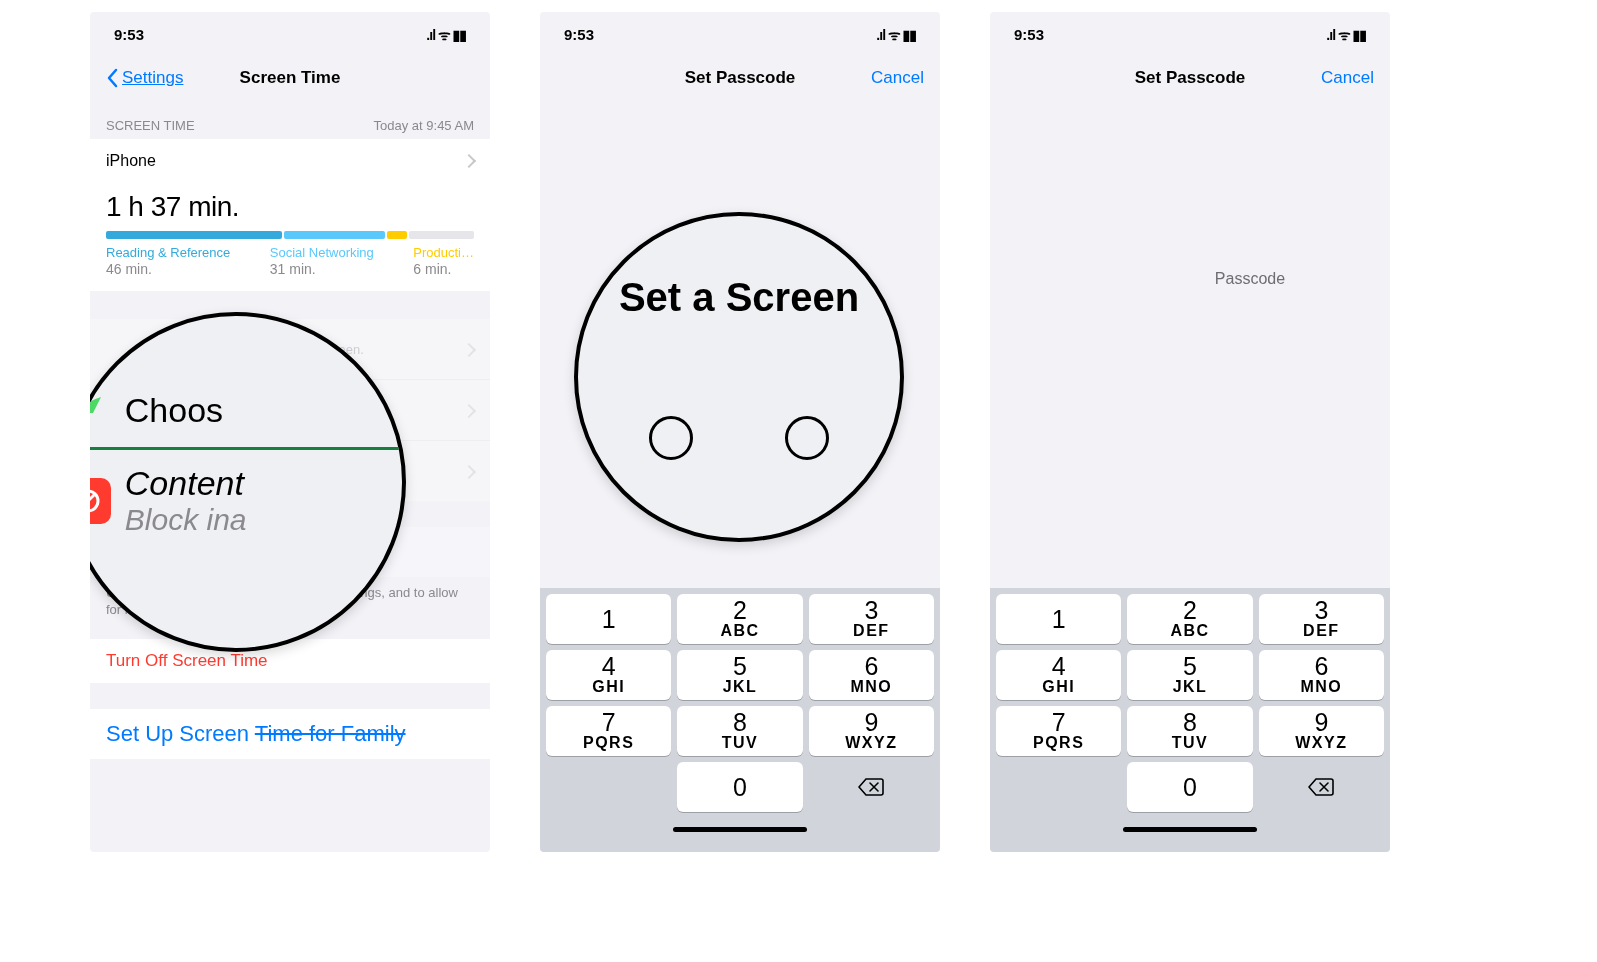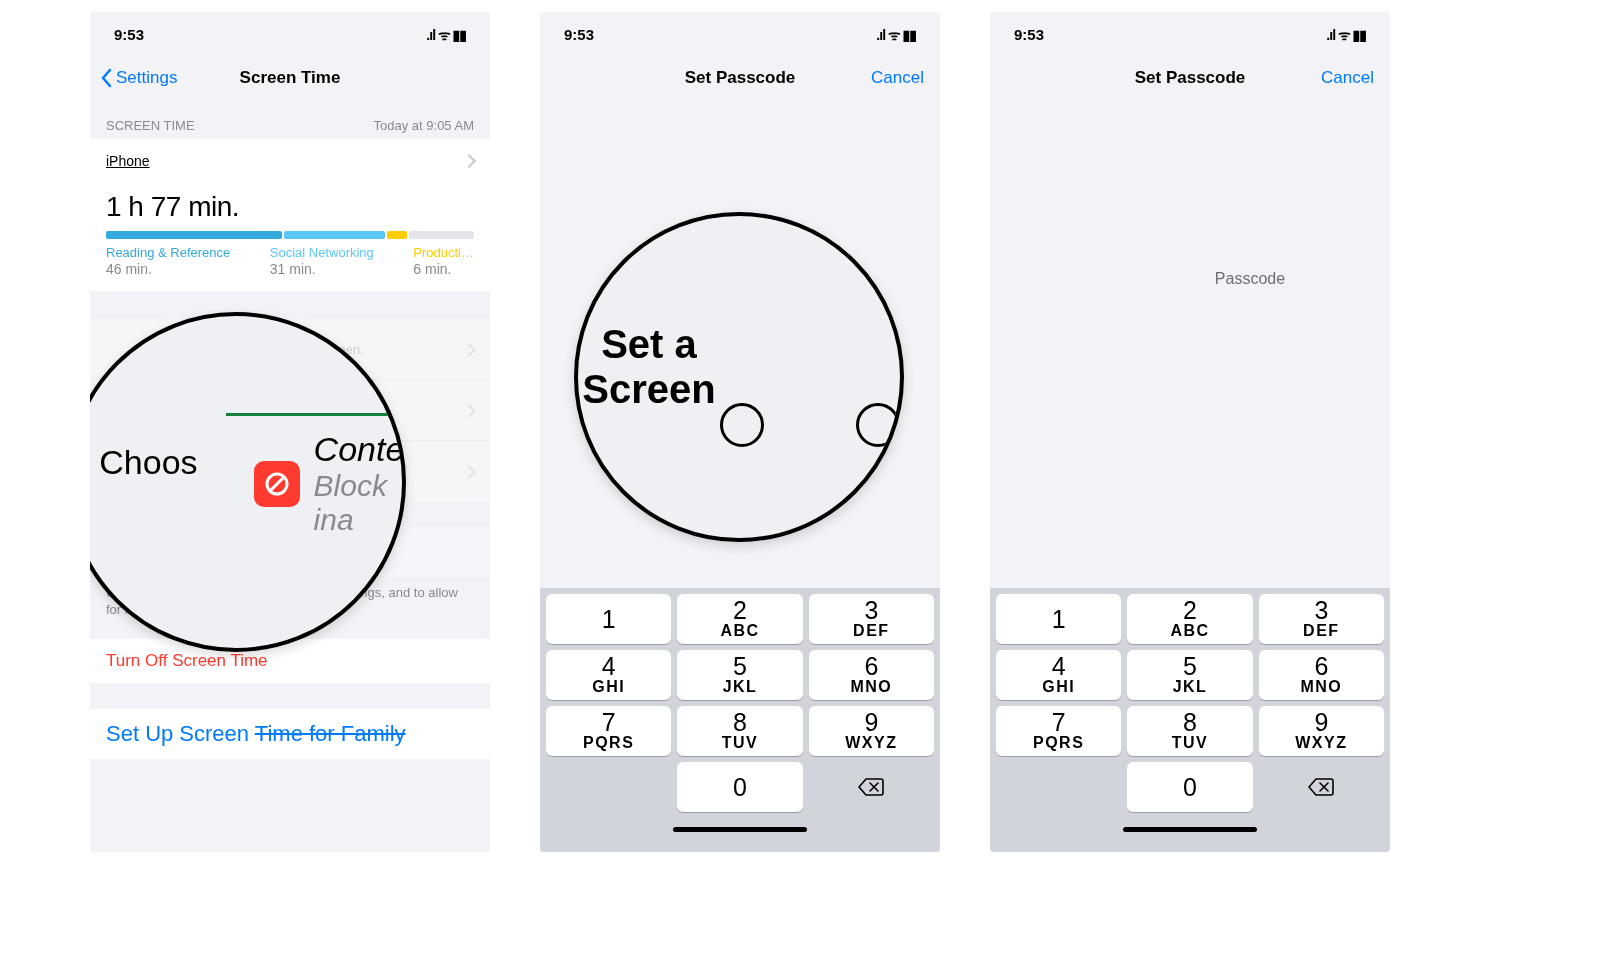--- a/index.html
+++ b/index.html
@@ -4,31 +4,31 @@
 <style>
 * { margin: 0; padding: 0; box-sizing: border-box; font-family: -apple-system, BlinkMacSystemFont, "Helvetica Neue", sans-serif; -webkit-font-smoothing: antialiased; }
 body { background: #fff; width: 1597px; height: 962px; display: flex; gap: 50px; padding: 12px 30px 12px 90px; }
 
 .phone { width: 400px; height: 840px; background: #f2f2f7; position: relative; overflow: hidden; border-radius: 4px; }
 
 .statusbar { height: 44px; display: flex; justify-content: space-between; align-items: center; padding: 0 24px; font-size: 15px; font-weight: 600; color: #000; }
 .statusbar .icons { display: flex; gap: 4px; align-items: center; font-size: 14px; letter-spacing: -1px; }
 
 .navbar { height: 44px; display: flex; align-items: center; justify-content: center; position: relative; padding: 0 10px; }
-.nav-back { position: absolute; left: 10px; color: #007aff; font-size: 17px; display: flex; align-items: center; }
+.nav-back { position: absolute; left: 16px; color: #007aff; font-size: 17px; display: flex; align-items: center; text-decoration: underline; }
 .nav-back svg { width: 12px; height: 20px; margin-right: 4px; }
 .nav-title { font-size: 17px; font-weight: 600; color: #000; }
 .nav-cancel { position: absolute; right: 16px; color: #007aff; font-size: 17px; }
 
 .section-header { padding: 18px 16px 6px; font-size: 13px; color: #8a8a8e; display: flex; justify-content: space-between; }
 
 .cell-group { background: #fff; }
 .cell { padding: 11px 16px; display: flex; align-items: center; position: relative; min-height: 44px; }
 .cell.chevron::after { content: ""; position: absolute; right: 16px; width: 8px; height: 8px; border-right: 2px solid #c7c7cc; border-top: 2px solid #c7c7cc; transform: rotate(45deg); }
-.cell .label { font-size: 14px; color: #000; text-decoration: underline; }
+.cell .label { font-size: 16px; color: #000; }
 .sep { height: 1px; background: #e5e5ea; margin-left: 16px; }
 
 .usage { padding: 8px 16px 14px; }
 .usage-time { font-size: 28px; font-weight: 300; color: #000; margin-bottom: 8px; letter-spacing: -0.5px; }
 .usage-bar { height: 8px; display: flex; gap: 2px; margin-bottom: 6px; }
 .usage-bar .seg { border-radius: 2px; }
 .seg1 { background: #34aadc; flex: 54; }
 .seg2 { background: #5ac8fa; flex: 31; }
 .seg3 { background: #ffcc00; flex: 6; }
 .segrest { background: #e5e5ea; flex: 20; }
@@ -58,21 +58,21 @@
 .key { background: #fff; border-radius: 6px; height: 50px; display: flex; flex-direction: column; align-items: center; justify-content: center; box-shadow: 0 1px 0 rgba(0,0,0,0.25); }
 .key-num { font-size: 25px; font-weight: 400; color: #000; line-height: 1; }
 .key-letters { font-size: 16px; font-weight: 700; color: #000; letter-spacing: 1.5px; margin-top: -1px; }
 .key.blank { background: transparent; box-shadow: none; }
 .key.backspace { background: transparent; box-shadow: none; }
 .key.backspace svg { width: 26px; height: 20px; }
 .homeindicator { height: 34px; display:flex; align-items:center; justify-content:center; }
 .homeindicator .bar { width: 134px; height: 5px; background: #000; border-radius: 3px; }
 
 
-.magnifier { position: absolute; border-radius: 50%; border: 4px solid #000; background: #eff0f3; overflow: hidden; display: flex; align-items: center; justify-content: center; box-shadow: 0 4px 12px rgba(0,0,0,0.15); }
+.magnifier { position: absolute; border-radius: 50%; border: 4px solid #000; background: #eff0f3; overflow: hidden; display: flex; flex-direction: column; align-items: center; justify-content: center; box-shadow: 0 4px 12px rgba(0,0,0,0.15); }
 .mag1 { width: 340px; height: 340px; left: -24px; top: 300px; }
 .mag1 .row { width: 120%; padding: 14px 28px; display:flex; align-items:center; gap: 14px; }
 .mag1 .row + .row { border-top: 3px solid #15803d; font-style: italic; }
 .mag1 .big-title { font-size: 34px; font-weight: 400; color: #000; }
 .mag1 .big-sub { font-size: 30px; color: #8a8a8e; }
 .mag1 .ic { width: 46px; height: 46px; border-radius: 10px; display:flex; align-items:center; justify-content:center; flex-shrink:0; }
 .mag1 .ic.red { background: #ff3b30; }
 .mag1 .ic.green { background: transparent; }
 .mag1 .ic svg { width: 30px; height: 30px; }
 
@@ -97,29 +97,29 @@
       <svg viewBox="0 0 12 20">
           <path d="M10 2 L3 10 L10 18" stroke="#007aff" stroke-width="2.5" fill="none" stroke-linecap="round" stroke-linejoin="round"></path>
         </svg>
       <span>Settings</span>
     </div>
     <span class="nav-title">Screen Time</span>
   </div>
 
   <div class="section-header">
     <span>SCREEN TIME</span>
-    <span>Today at 9:05 AM</span>
+    <span>Today at 9:45 AM</span>
   </div>
 
   <div class="cell-group">
     <div class="cell chevron">
       <span class="label">iPhone</span>
     </div>
     <div class="usage">
-      <div class="usage-time">1 h 77 min.</div>
+      <div class="usage-time">1 h 37 min.</div>
       <div class="usage-bar">
         <div class="seg seg1"></div>
         <div class="seg seg2"></div>
         <div class="seg seg3"></div>
         <div class="seg segrest"></div>
       </div>
       <div class="usage-legend">
         <div class="leg-cat">
           <span class="cat1">Reading &amp; Reference</span>
           <span class="leg-dur">46 min.</span>

